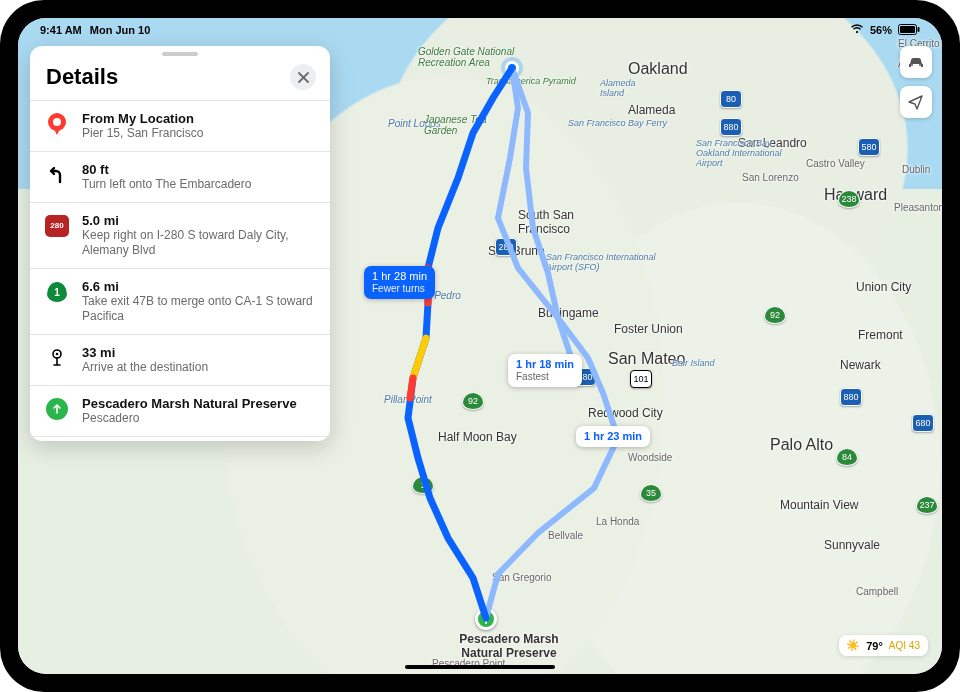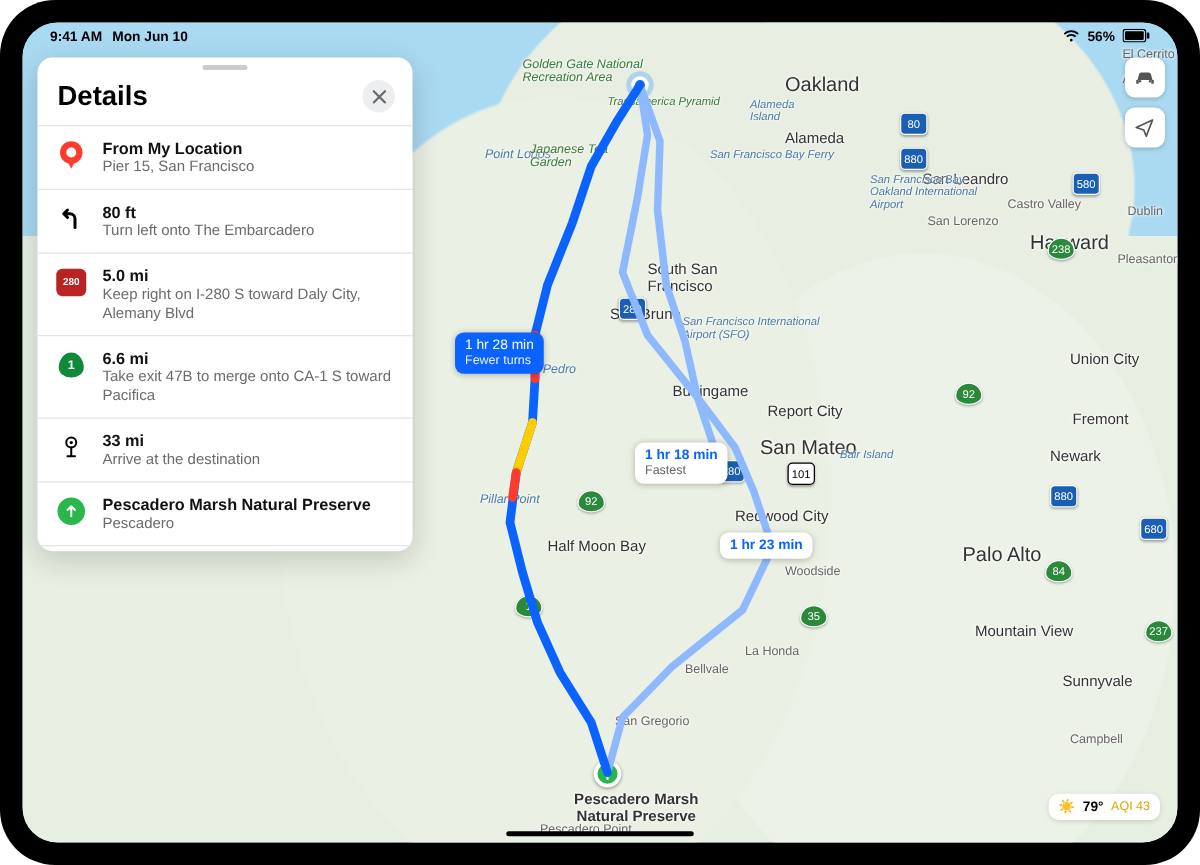--- a/index.html
+++ b/index.html
@@ -138,24 +138,24 @@
       </div>
     </div>
 
     <div class="map">
       <div class="land"></div>
 
       <span class="city-label big" style="left:610px;top:42px">Oakland</span>
       <span class="city-label big" style="left:806px;top:168px">Hayward</span>
       <span class="city-label big" style="left:590px;top:332px">San Mateo</span>
       <span class="city-label big" style="left:752px;top:418px">Palo Alto</span>
-      <span class="city-label" style="left:832px;top:520px">Sunnyvale</span>
+      <span class="city-label" style="left:806px;top:520px">Sunnyvale</span>
       <span class="city-label" style="left:762px;top:480px">Mountain View</span>
       <span class="city-label" style="left:570px;top:388px">Redwood City</span>
-      <span class="city-label" style="left:596px;top:304px">Report City</span>
+      <span class="city-label" style="left:596px;top:304px">Foster Union</span>
       <span class="city-label" style="left:470px;top:226px">San Bruno</span>
       <span class="city-label" style="left:500px;top:190px;max-width:90px;white-space:normal;">South San Francisco</span>
       <span class="city-label" style="left:520px;top:288px">Burlingame</span>
       <span class="city-label" style="left:610px;top:85px">Alameda</span>
       <span class="city-label" style="left:720px;top:118px">San Leandro</span>
       <span class="city-label" style="left:840px;top:310px">Fremont</span>
       <span class="city-label" style="left:822px;top:340px">Newark</span>
       <span class="city-label" style="left:838px;top:262px">Union City</span>
       <span class="city-label small" style="left:884px;top:146px">Dublin</span>
       <span class="city-label small" style="left:876px;top:184px">Pleasanton</span>

